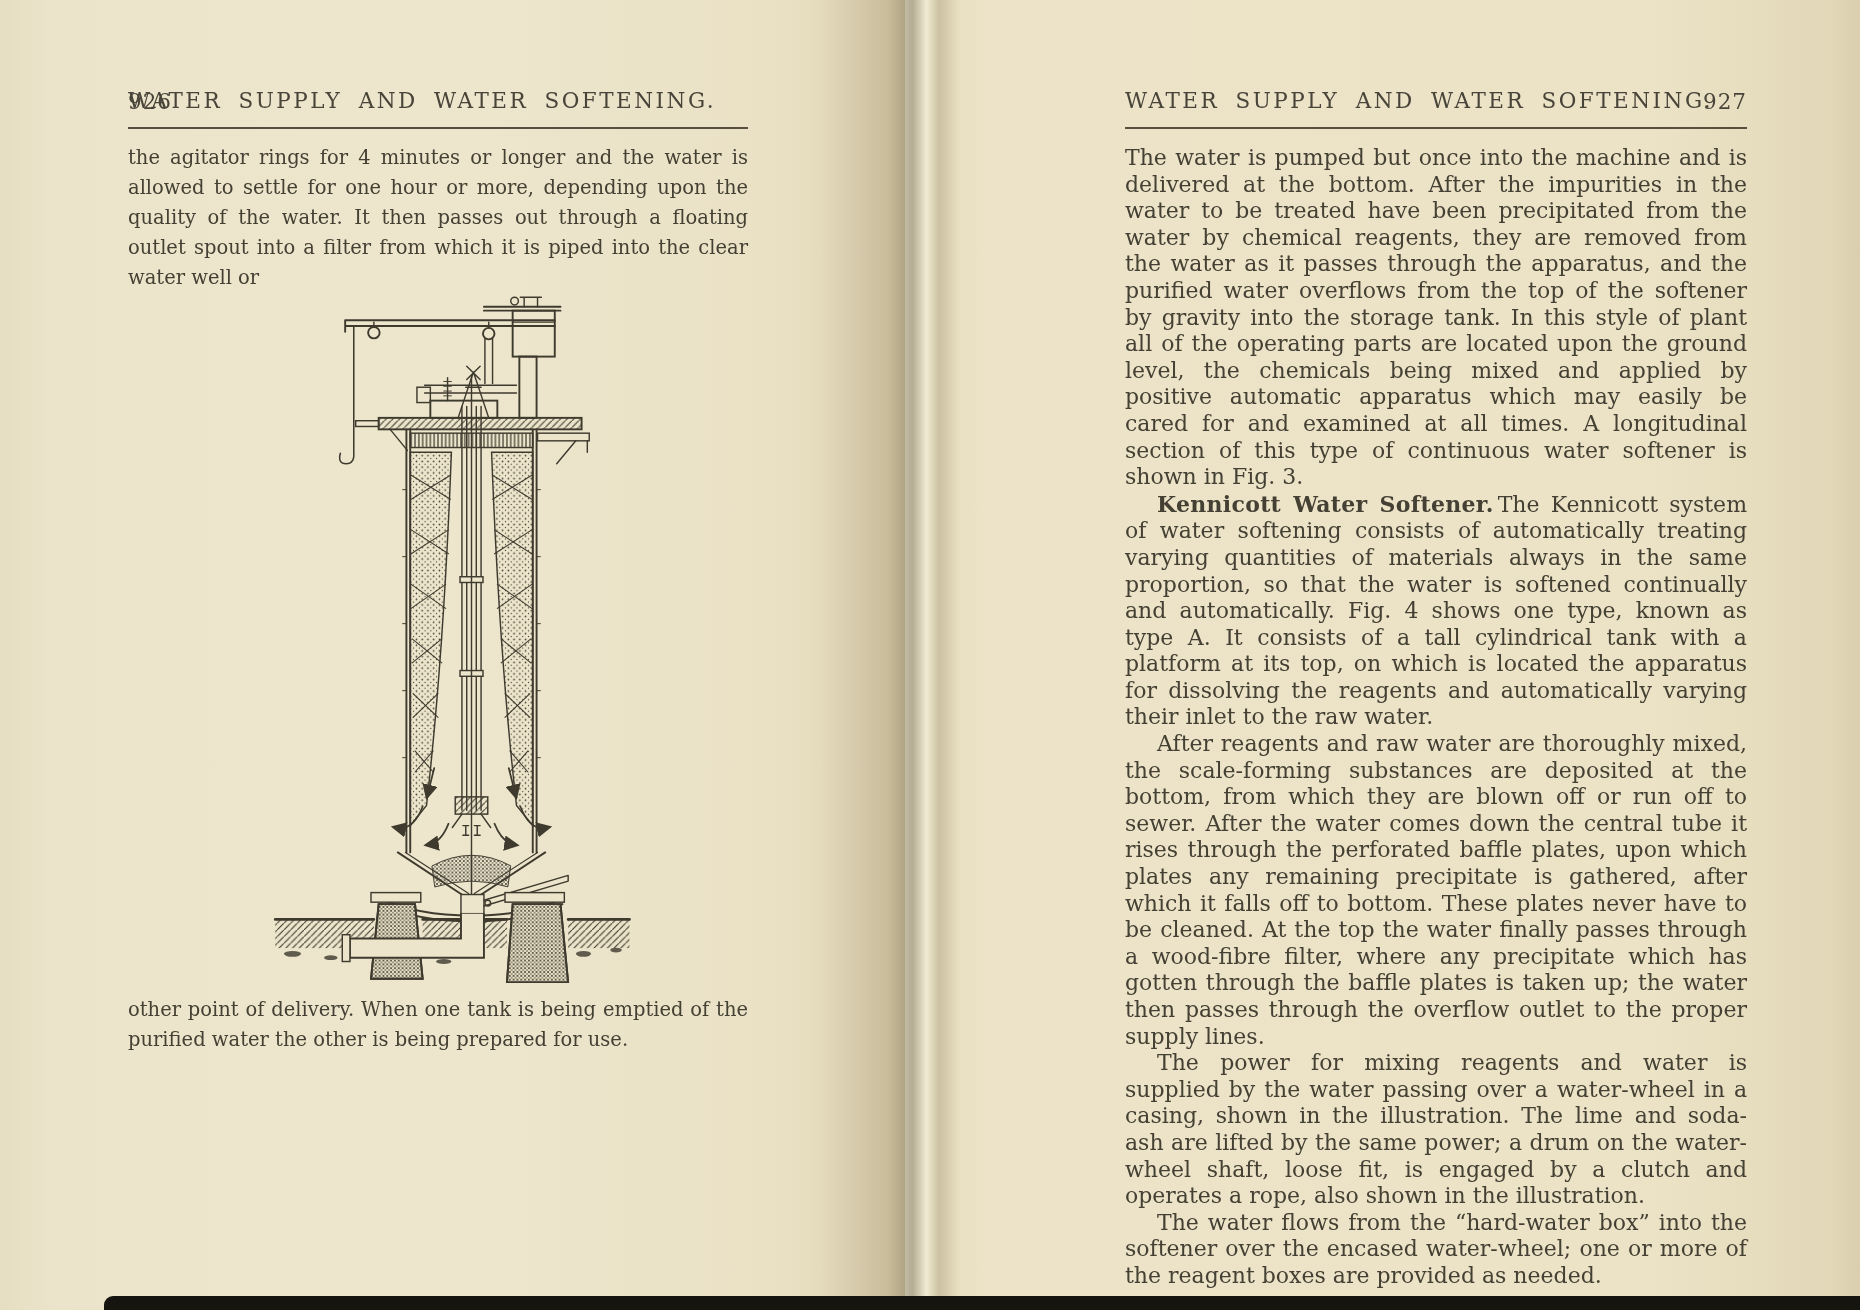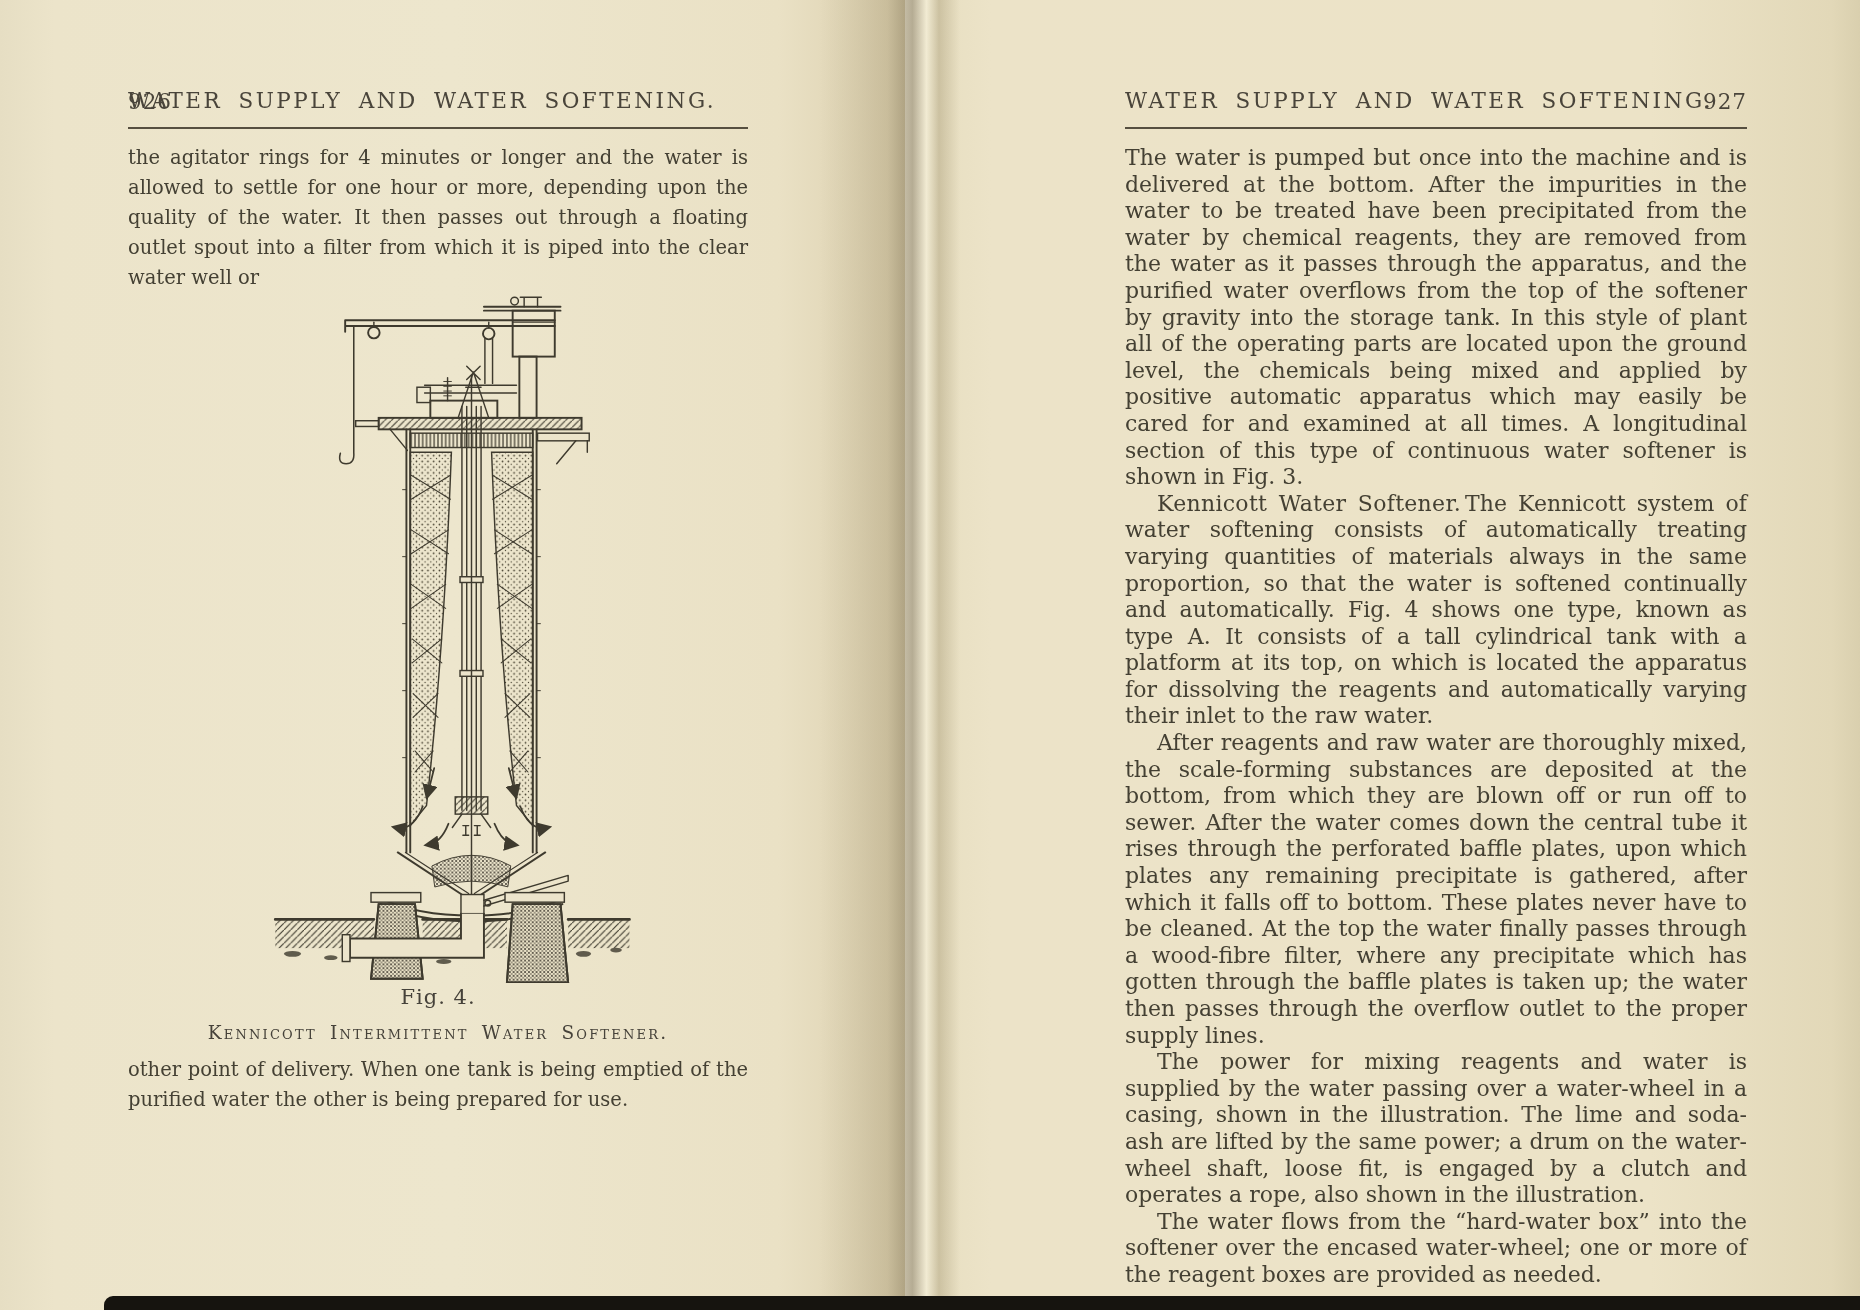--- a/index.html
+++ b/index.html
@@ -26,21 +26,21 @@
   .page-right .page-num{right:0;}
   .running .title{text-align:left;}
   .rule{border:0;border-top:2.5px solid #564f40;margin:7px 0 0 0;}
   p.bt{margin:0;text-align:justify;text-align-last:left;}
   .left-bt{font-size:19.5px;line-height:30px;}
   .right-bt{font-size:22px;line-height:26.6px;}
   p.first-left{margin-top:14px;}
   p.after-fig{margin-top:12px;}
   p.ind{text-indent:32px;}
   p.first-right{margin-top:16px;}
-  .lead{font-weight:normal;margin-right:4px;letter-spacing:0.3px;}
+  .lead{font-weight:bold;margin-right:4px;letter-spacing:0.3px;}
   figure.fig{margin:0;text-align:center;}
   .fig-svg{display:block;margin:0 auto;width:402px;height:690px;}
   .fig-label{font-size:21px;letter-spacing:1px;margin-top:2px;color:#46423a;}
   .fig-caption{font-variant:small-caps;font-size:18.5px;letter-spacing:2.2px;word-spacing:5px;
     margin-top:13px;color:#46423a;}
 </style>
 </head>
 <body>
 
 <div class="scan">
@@ -185,24 +185,20 @@
               <path d="M288,638 L338,638 L346,720 L282,720 Z" fill="url(#ddots)"></path>
             </g>
 
             <g>
               <path d="M234,648 L234,674 L118,674 L118,694 L258,694 L258,648" fill="#ece4cb"></path>
               <rect x="110" y="670" width="8" height="28" fill="#ece4cb" stroke-width="1.5"></rect>
             </g>
 
           </g>
         </svg>
-        <figcaption>
-          <div class="fig-label">Fig. 4.</div>
-          <div class="fig-caption">Kennicott Intermittent Water Softener.</div>
-        </figcaption>
       </figure>
 
       <p class="bt left-bt after-fig">other point of delivery.  When one tank is being emptied of the purified water the other is being prepared for use.</p>
     </div>
   </div>
 
   <div class="page page-right">
     <div class="col col-right" style="left:220px;">
       <header class="running">
         <div class="title">WATER SUPPLY AND WATER SOFTENING.</div>

